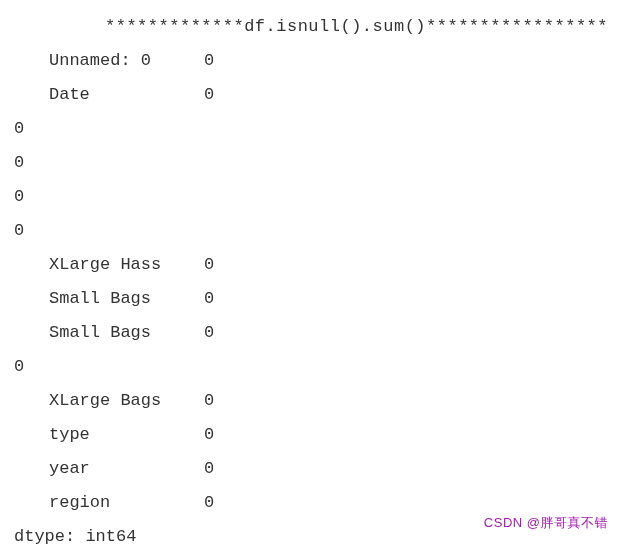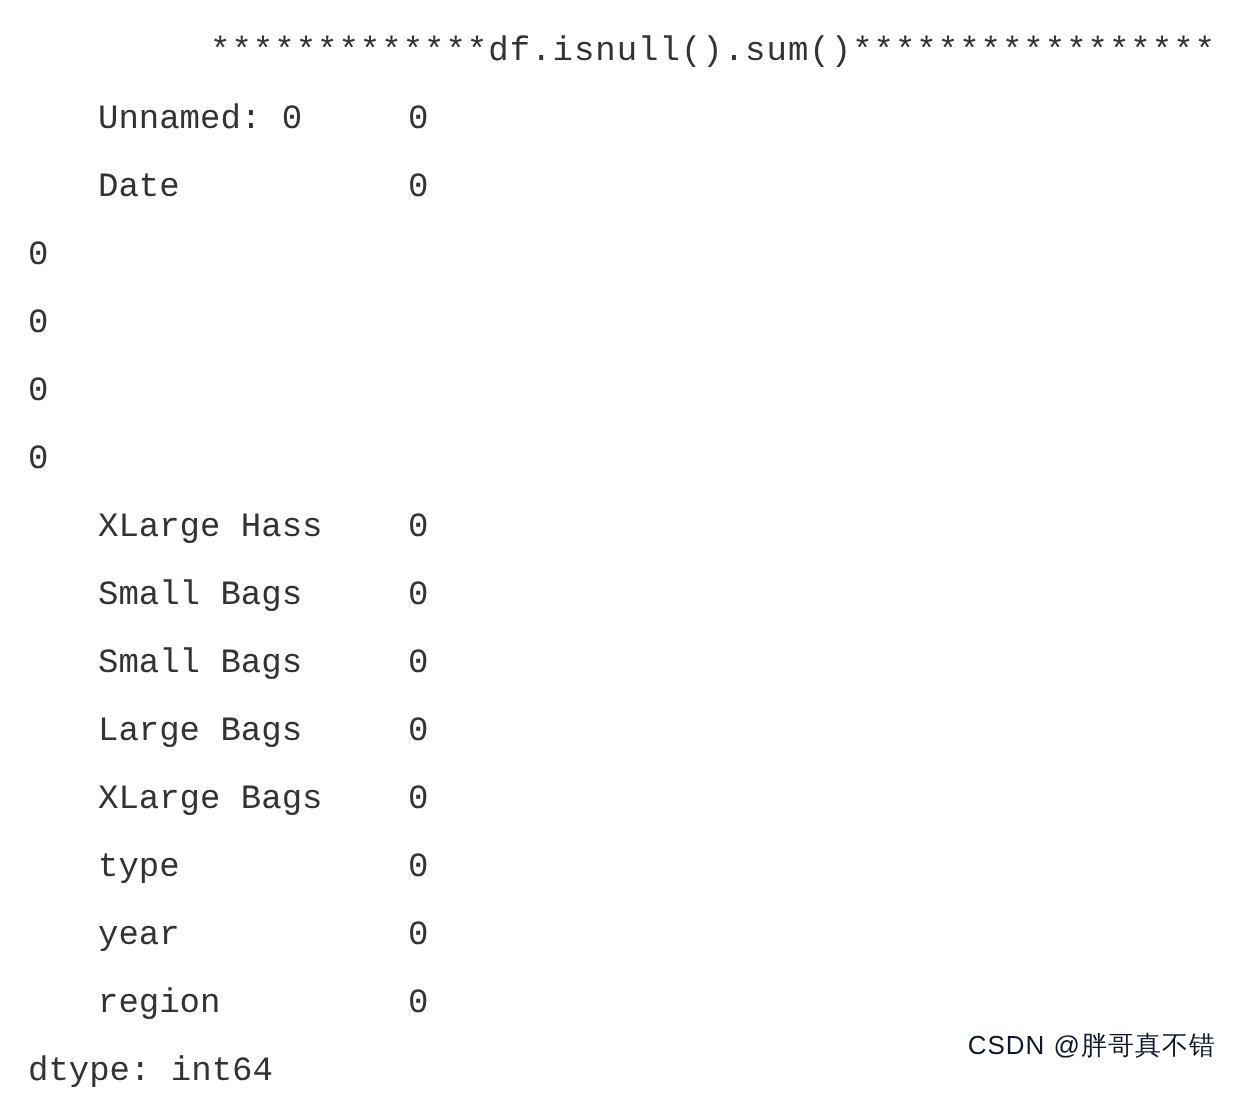--- a/index.html
+++ b/index.html
@@ -37,21 +37,21 @@
     }
     .dtype-line {
       white-space: pre;
     }
     .watermark {
       position: absolute;
       bottom: 12px;
       right: 14px;
       font-family: Arial, sans-serif;
       font-size: 13px;
-      color: #0f172a;
+      color: #a21caf;
       letter-spacing: 0.5px;
     }
   </style>
 </head>
 <body>
 
 <div class="header">*************df.isnull().sum()*****************</div>
 
 <div class="row">
   <span class="label">Unnamed: 0</span>
@@ -79,21 +79,20 @@
 </div>
 <div class="row">
   <span class="label">Small Bags</span>
   <span class="value">0</span>
 </div>
 <div class="row">
   <span class="label">Small Bags</span>
   <span class="value">0</span>
 </div>
 <div class="row">
-  <span class="label">Large Bags</span>
   <span class="value">0</span>
 </div>
 <div class="row">
   <span class="label">XLarge Bags</span>
   <span class="value">0</span>
 </div>
 <div class="row">
   <span class="label">type</span>
   <span class="value">0</span>
 </div>

